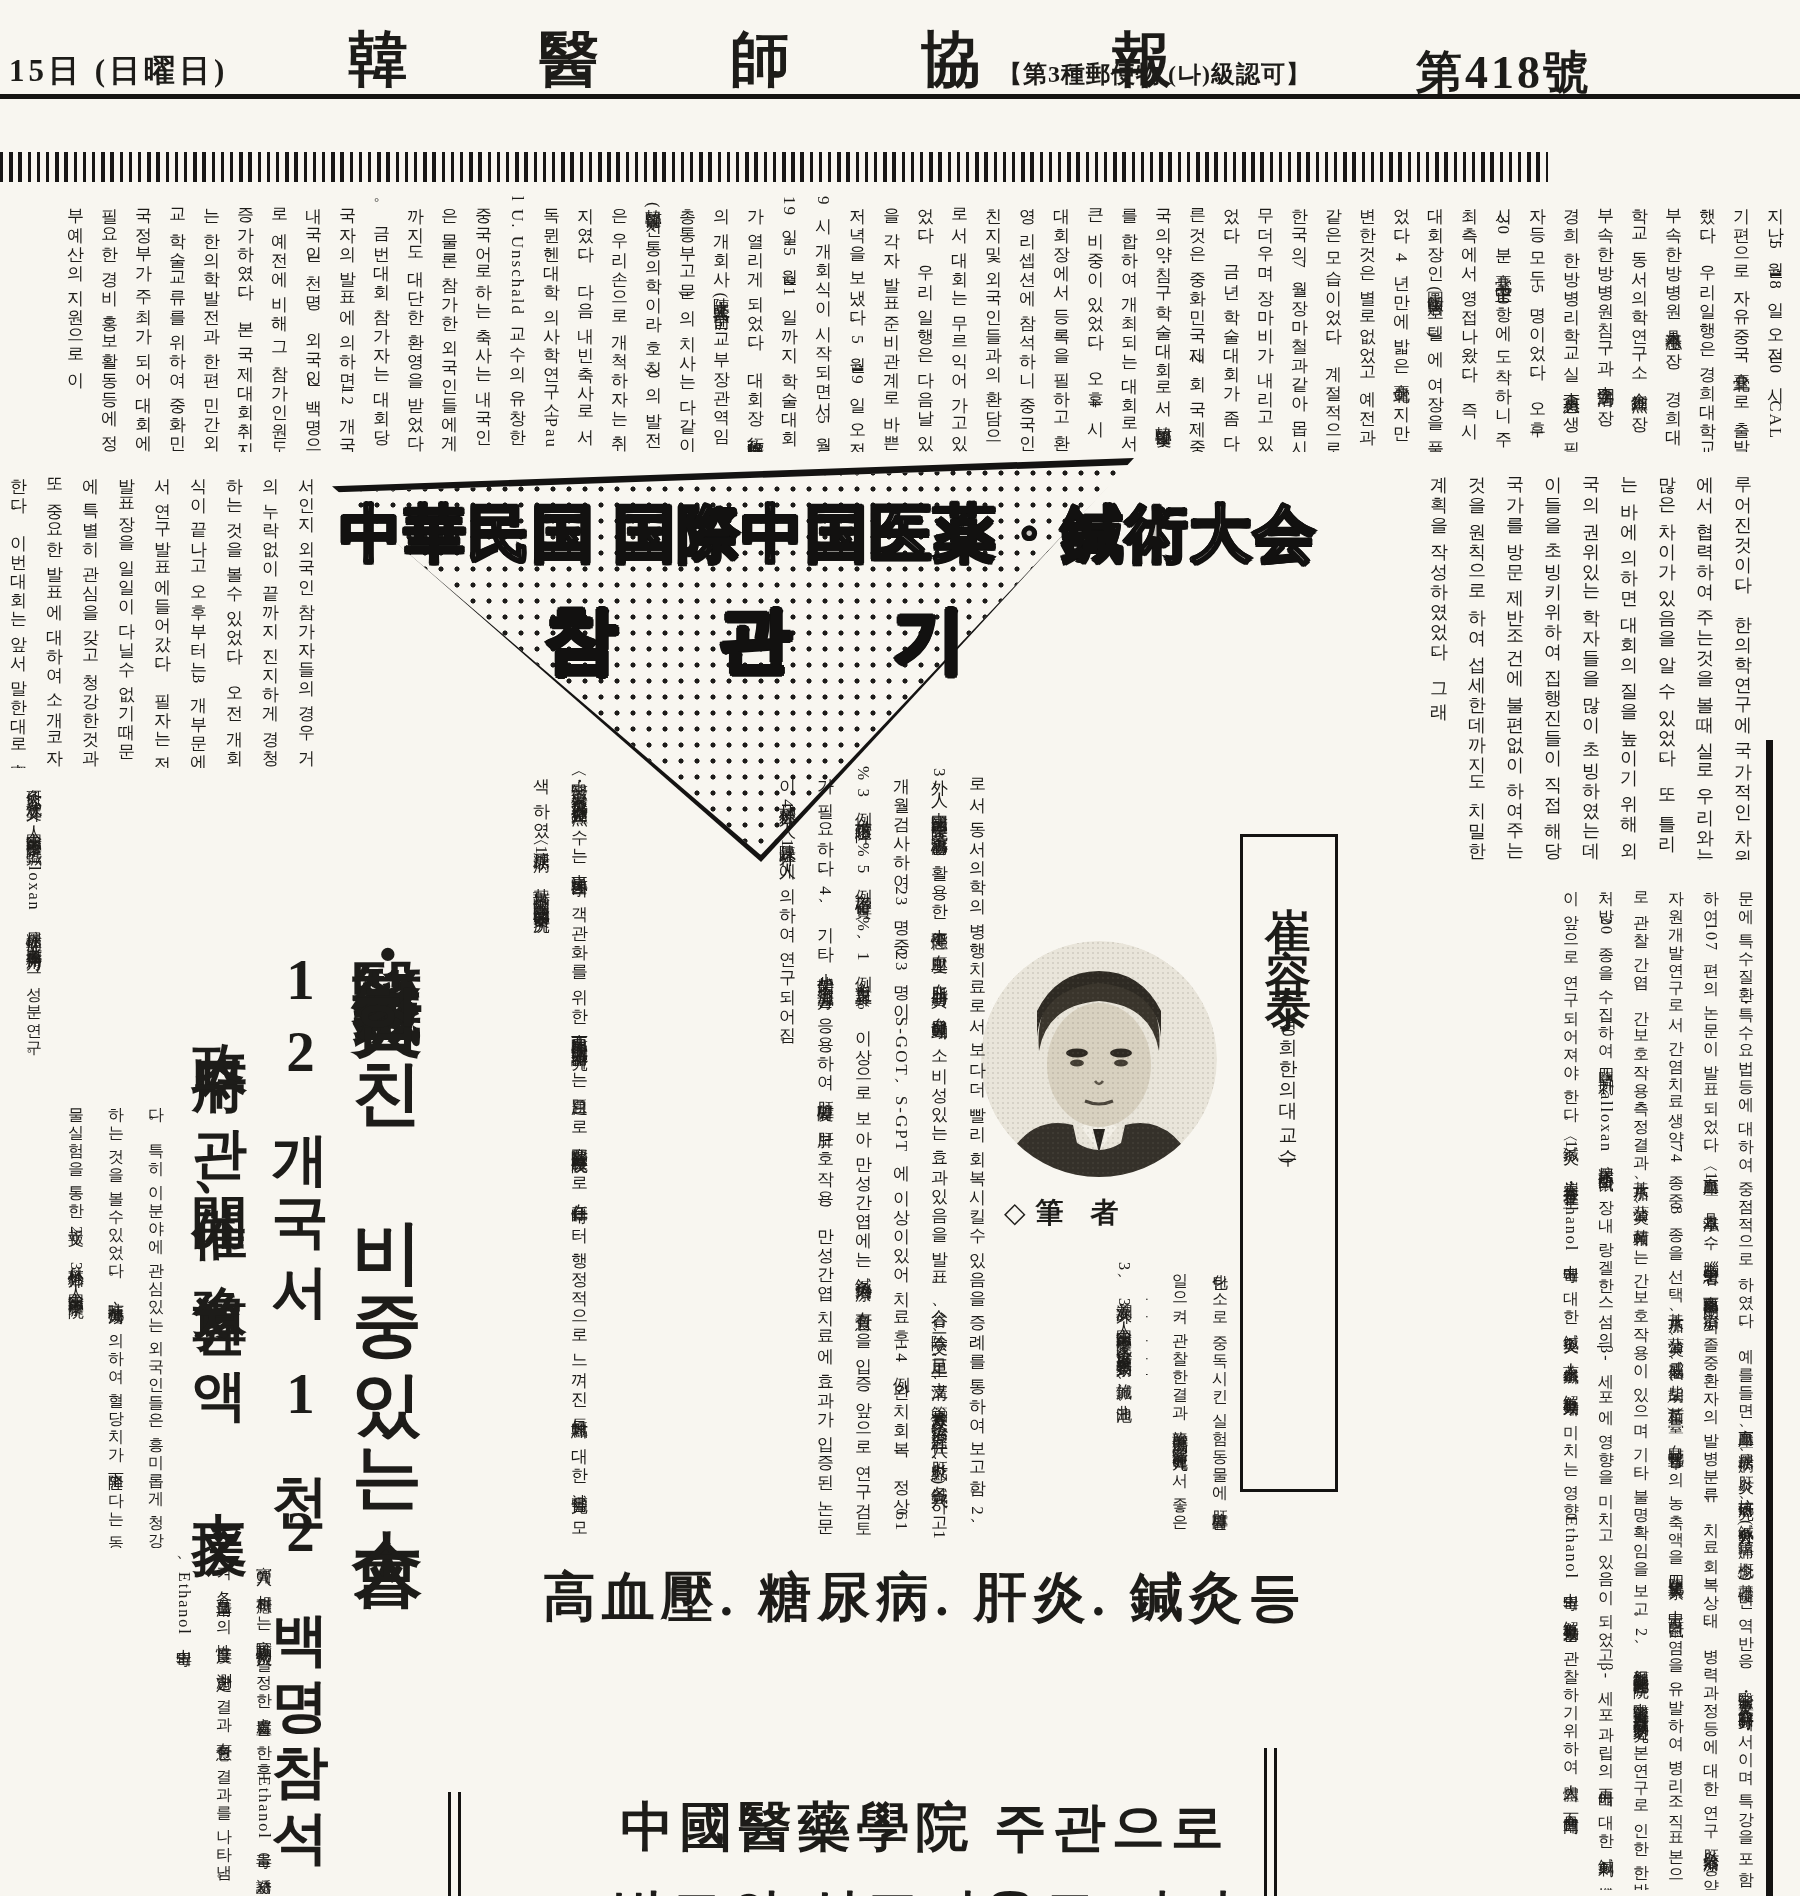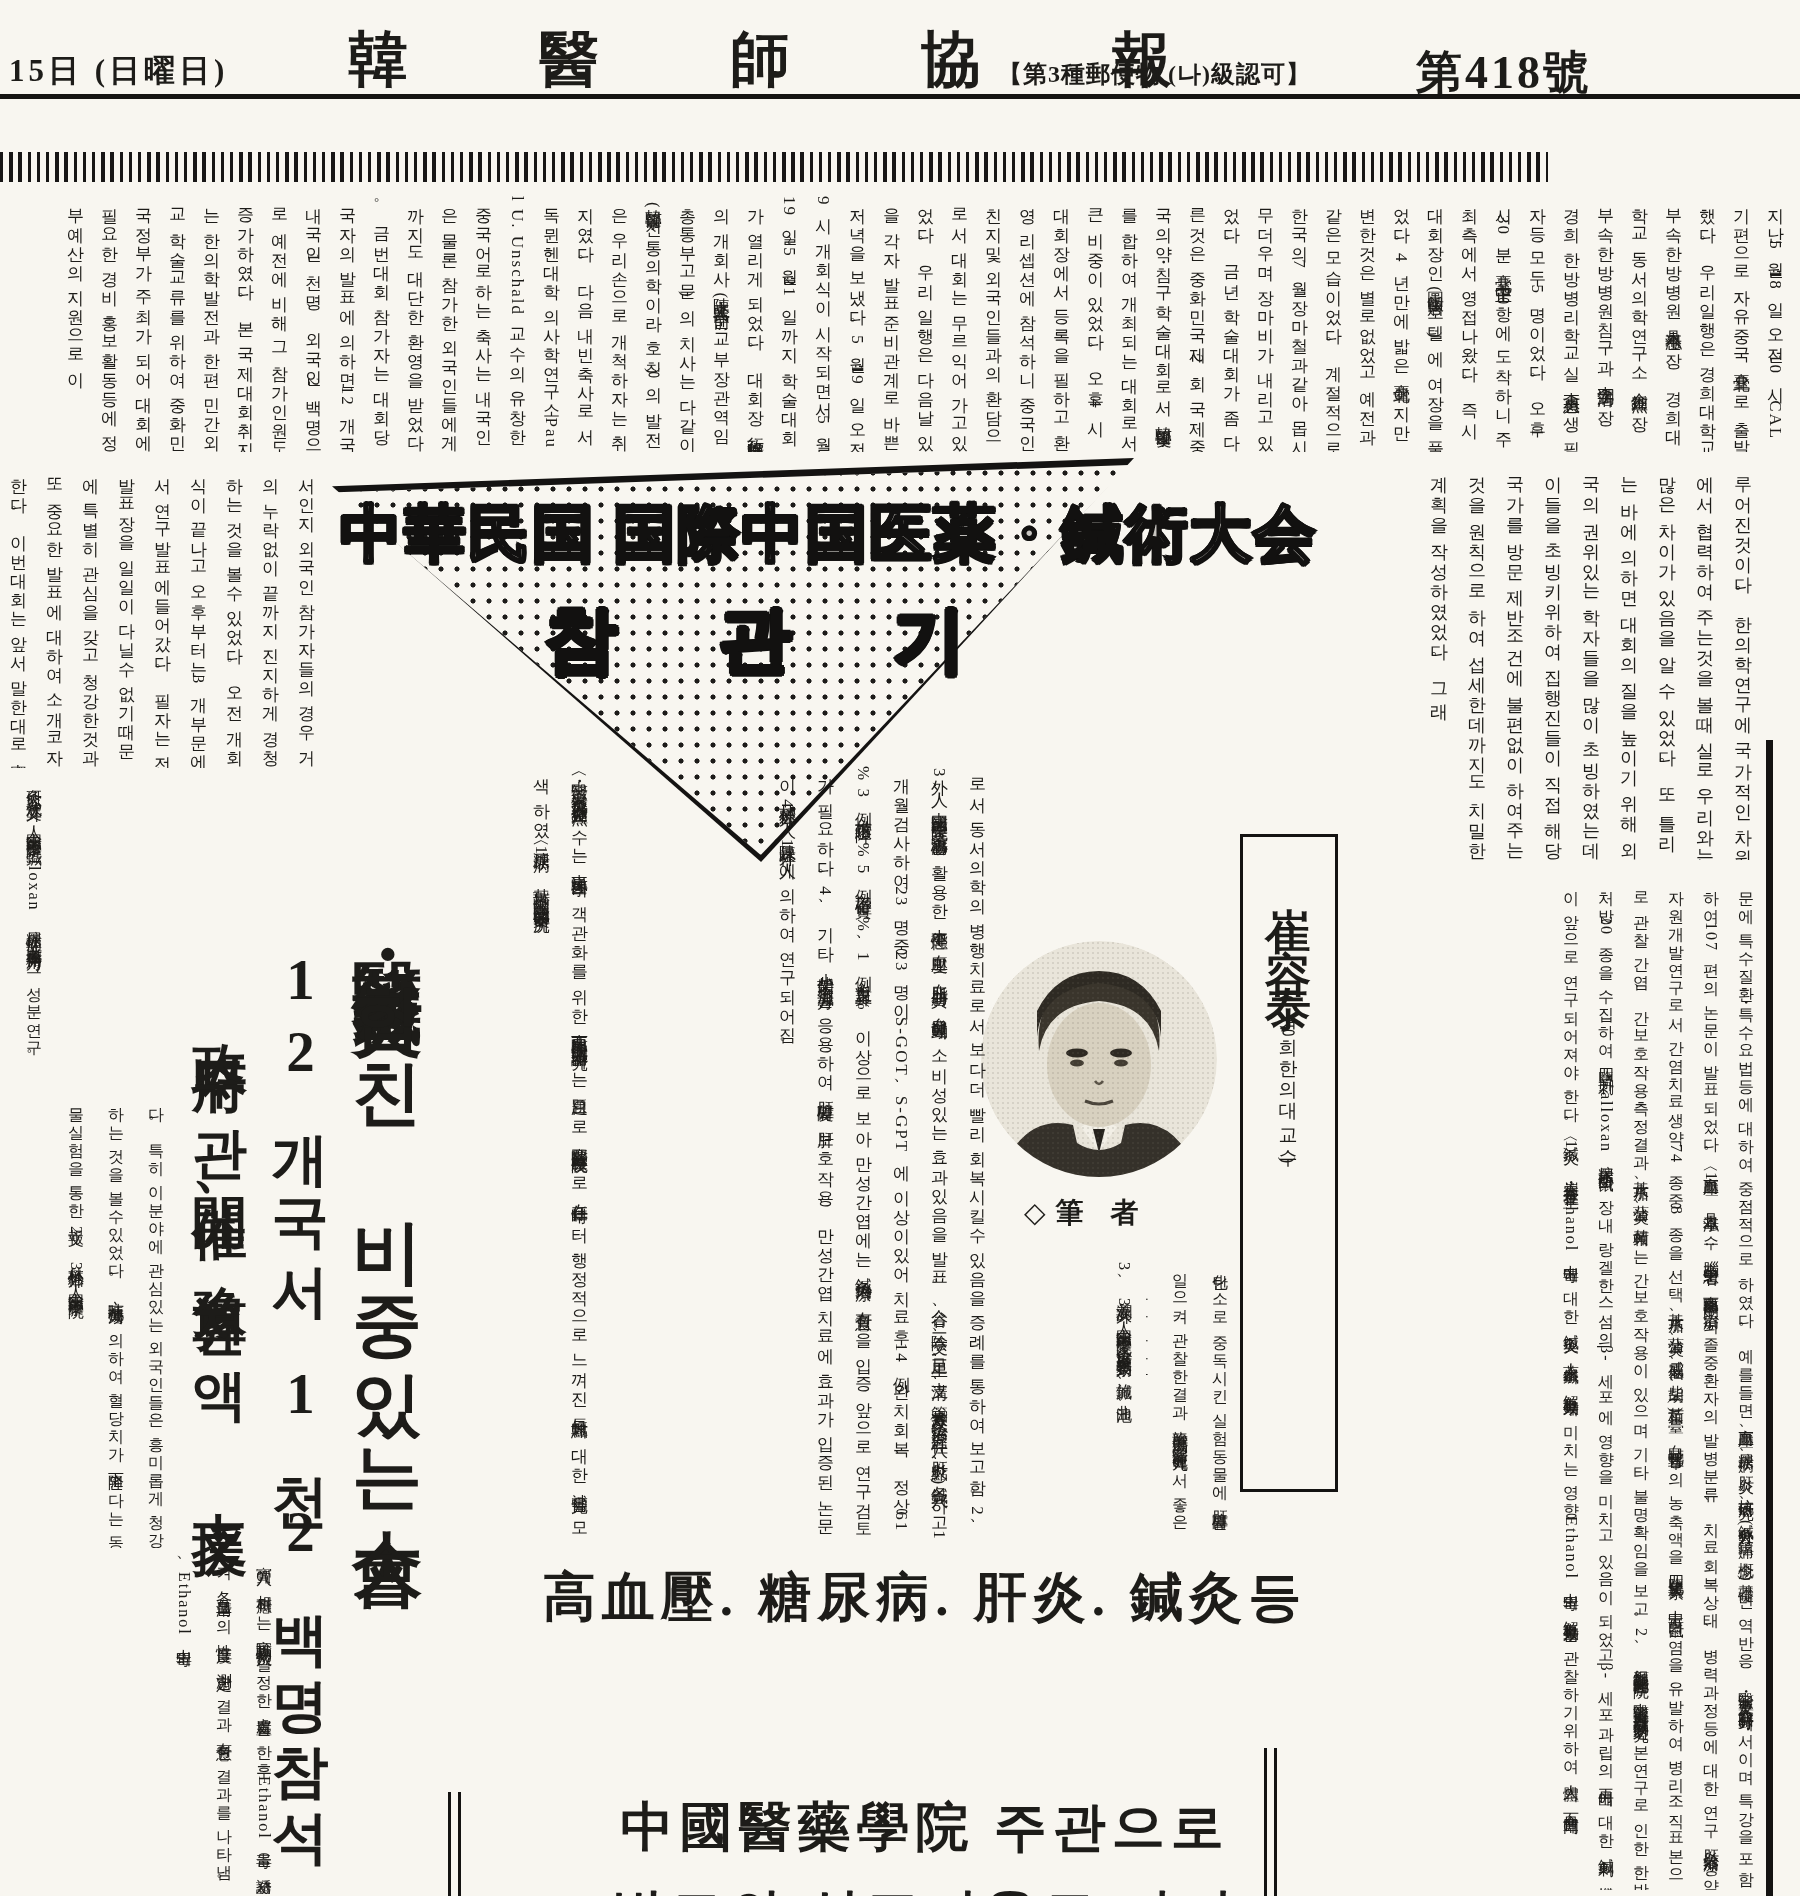--- a/index.html
+++ b/index.html
@@ -46,21 +46,21 @@
     -webkit-text-stroke:4px #121110;
     text-shadow:3px 0 #121110,-3px 0 #121110,0 3px #121110,0 -3px #121110,
                 2px 2px #121110,-2px -2px #121110,2px -2px #121110,-2px 2px #121110;}
   
   .author-box{position:absolute;left:1240px;top:834px;width:98px;height:658px;
     border:3.5px solid #141312;background:#f8f6f0;box-sizing:border-box;
     writing-mode:vertical-rl;text-orientation:mixed;padding-right:16px;padding-top:34px;}
   .author-name{font-size:46px;font-weight:700;letter-spacing:40px;}
   .author-affil{font-size:19px;letter-spacing:2px;margin-block-start:8px;}
   .photo{position:absolute;left:981px;top:941px;width:236px;height:236px;}
-  .photo-cap{position:absolute;left:1004px;top:1194px;font-size:28px;font-weight:600;letter-spacing:10px;margin-left:20px;}
+  .photo-cap{position:absolute;left:1004px;top:1194px;font-size:28px;font-weight:600;letter-spacing:10px;}
   
   .vh{position:absolute;writing-mode:vertical-rl;text-orientation:upright;font-weight:700;overflow:hidden;}
   .vh1{left:346px;top:905px;width:88px;height:985px;font-size:70px;letter-spacing:6px;}
   .vh2{left:256px;top:948px;width:82px;height:942px;font-size:57px;letter-spacing:9px;}
   .vh3{left:176px;top:1000px;width:80px;height:890px;font-size:55px;letter-spacing:11px;}
   
   .bh{position:absolute;left:445px;top:0;width:960px;text-align:center;font-size:53px;
       font-weight:700;letter-spacing:6px;white-space:nowrap;}
   .bh1{top:1562px;} .bh2{top:1676px;} .bh3{top:1792px;} .bh4{top:1878px;}
   .dbl{position:absolute;width:7px;border-left:3px solid #141312;border-right:3px solid #141312;}

